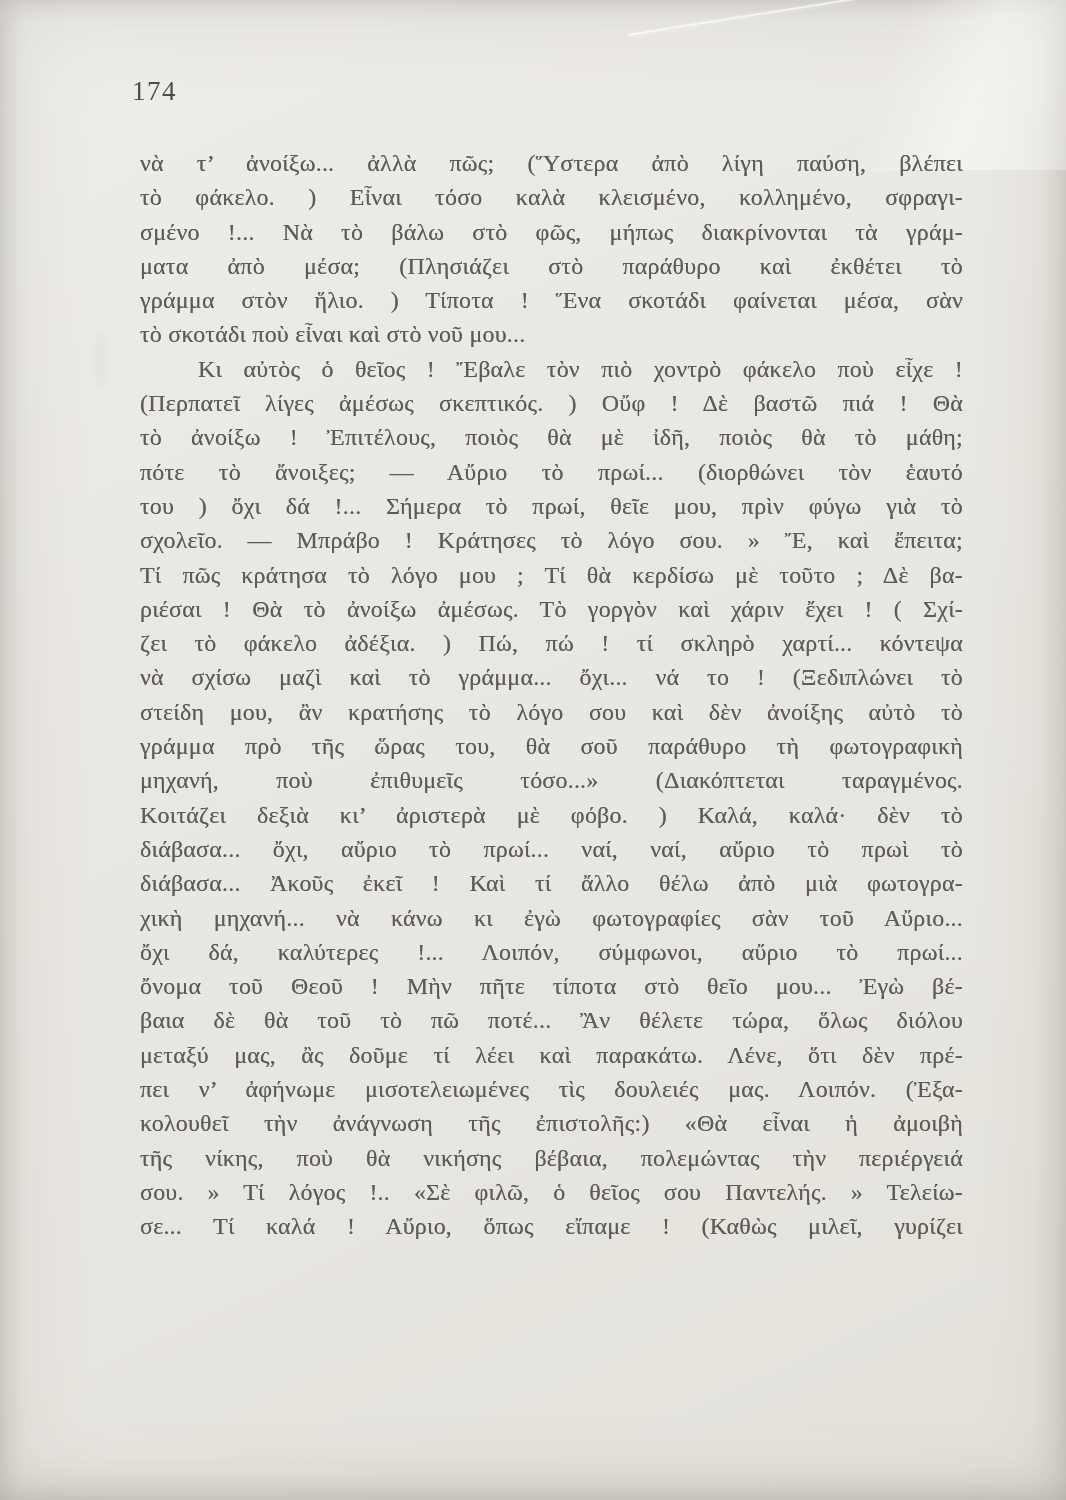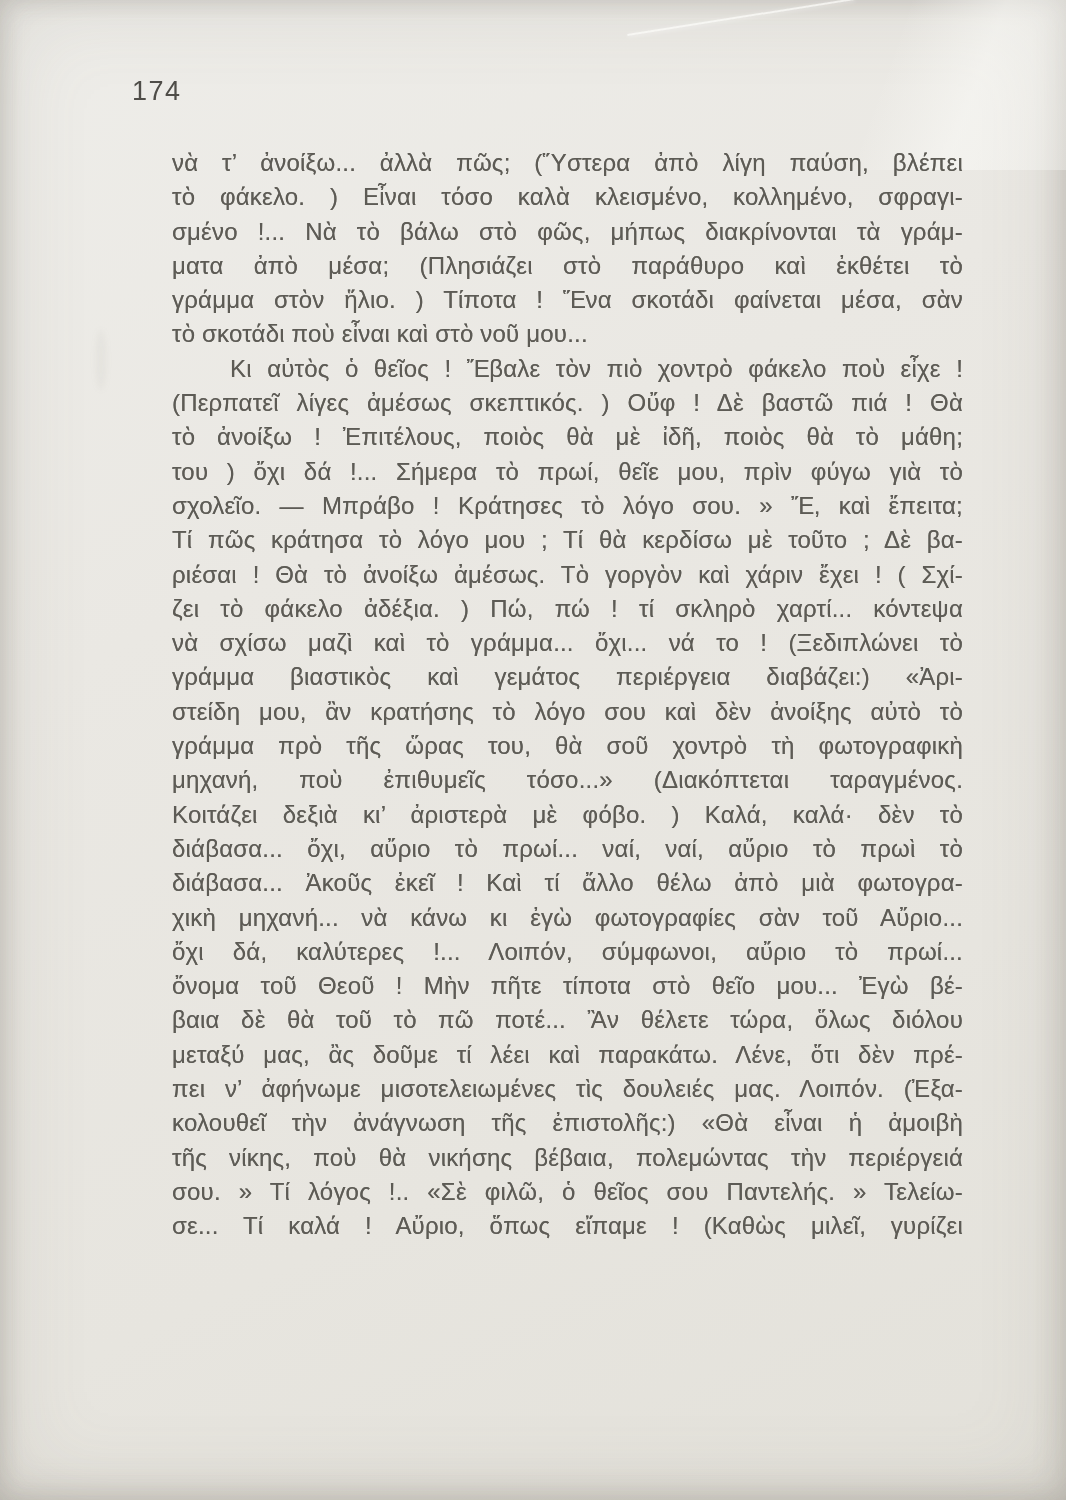--- a/index.html
+++ b/index.html
@@ -12,21 +12,21 @@
     width: 1066px;
     height: 1500px;
     margin: 0 auto;
     overflow: hidden;
     background: linear-gradient(155deg, #eeede9 0%, #eae8e3 35%, #e7e5df 70%, #e3e1da 100%);
     box-shadow:
       inset 0 0 90px rgba(112, 107, 96, 0.16),
       inset -8px 0 28px rgba(112, 107, 96, 0.12),
       inset 0 -12px 34px rgba(112, 107, 96, 0.12),
       inset 6px 0 20px rgba(112, 107, 96, 0.10);
-    font-family: Liberation Sans, sans-serif;
+    font-family: Liberation Serif, serif;
   }
   .crease {
     position: absolute;
     top: 16px;
     right: 210px;
     width: 230px;
     height: 2px;
     background: rgba(252, 252, 250, 0.75);
     transform: rotate(-9deg);
     box-shadow: 0 1px 4px rgba(255,255,255,0.5);
@@ -56,21 +56,20 @@
   }
   .line {
     font-size: 24px;
     line-height: 34.3px;
     color: #5d5b55;
     letter-spacing: 0.2px;
     text-align: justify;
     text-align-last: justify;
     text-shadow: 0 0 0.5px rgba(93, 91, 85, 0.7);
     white-space: normal;
-    margin-left: 32px;
   }
   .line.unjust {
     text-align: center;
     text-align-last: left;
   }
   .line.indent {
     padding-left: 58px;
   }
   .smudge {
     position: absolute;
@@ -96,29 +95,29 @@
   <div class="body-text">
     <div class="line">νὰ τ’ ἀνοίξω... ἀλλὰ πῶς; (Ὕστερα ἀπὸ λίγη παύση, βλέπει</div>
     <div class="line">τὸ φάκελο. ) Εἶναι τόσο καλὰ κλεισμένο, κολλημένο, σφραγι-</div>
     <div class="line">σμένο !... Νὰ τὸ βάλω στὸ φῶς, μήπως διακρίνονται τὰ γράμ-</div>
     <div class="line">ματα ἀπὸ μέσα; (Πλησιάζει στὸ παράθυρο καὶ ἐκθέτει τὸ</div>
     <div class="line">γράμμα στὸν ἥλιο. ) Τίποτα ! Ἕνα σκοτάδι φαίνεται μέσα, σὰν</div>
     <div class="line unjust">τὸ σκοτάδι ποὺ εἶναι καὶ στὸ νοῦ μου...</div>
     <div class="line indent">Κι αὐτὸς ὁ θεῖος ! Ἔβαλε τὸν πιὸ χοντρὸ φάκελο ποὺ εἶχε !</div>
     <div class="line">(Περπατεῖ λίγες ἀμέσως σκεπτικός. ) Οὔφ ! Δὲ βαστῶ πιά ! Θὰ</div>
     <div class="line">τὸ ἀνοίξω ! Ἐπιτέλους, ποιὸς θὰ μὲ ἰδῆ, ποιὸς θὰ τὸ μάθη;</div>
+    <div class="line">πότε τὸ ἄνοιξες; — Αὔριο τὸ πρωί... (διορθώνει τὸν ἑαυτό</div>
     <div class="line">του ) ὄχι δά !... Σήμερα τὸ πρωί, θεῖε μου, πρὶν φύγω γιὰ τὸ</div>
     <div class="line">σχολεῖο. — Μπράβο ! Κράτησες τὸ λόγο σου. » Ἔ, καὶ ἔπειτα;</div>
     <div class="line">Τί πῶς κράτησα τὸ λόγο μου ; Τί θὰ κερδίσω μὲ τοῦτο ; Δὲ βα-</div>
     <div class="line">ριέσαι ! Θὰ τὸ ἀνοίξω ἀμέσως. Τὸ γοργὸν καὶ χάριν ἔχει ! ( Σχί-</div>
     <div class="line">ζει τὸ φάκελο ἀδέξια. ) Πώ, πώ ! τί σκληρὸ χαρτί... κόντεψα</div>
     <div class="line">νὰ σχίσω μαζὶ καὶ τὸ γράμμα... ὄχι... νά το ! (Ξεδιπλώνει τὸ</div>
-    <div class="line">γράμμα βιαστικὸς καὶ γεμάτος περιέργεια διαβάζει:) «Ἀρι-</div>
     <div class="line">στείδη μου, ἂν κρατήσης τὸ λόγο σου καὶ δὲν ἀνοίξης αὐτὸ τὸ</div>
-    <div class="line">γράμμα πρὸ τῆς ὥρας του, θὰ σοῦ χοντρὸ τὴ φωτογραφικὴ</div>
+    <div class="line">γράμμα πρὸ τῆς ὥρας του, θὰ σοῦ παράθυρο τὴ φωτογραφικὴ</div>
     <div class="line">μηχανή, ποὺ ἐπιθυμεῖς τόσο...» (Διακόπτεται ταραγμένος.</div>
     <div class="line">Κοιτάζει δεξιὰ κι’ ἀριστερὰ μὲ φόβο. ) Καλά, καλά· δὲν τὸ</div>
     <div class="line">διάβασα... ὄχι, αὔριο τὸ πρωί... ναί, ναί, αὔριο τὸ πρωὶ τὸ</div>
     <div class="line">διάβασα... Ἀκοῦς ἐκεῖ ! Καὶ τί ἄλλο θέλω ἀπὸ μιὰ φωτογρα-</div>
     <div class="line">χικὴ μηχανή... νὰ κάνω κι ἐγὼ φωτογραφίες σὰν τοῦ Αὔριο...</div>
     <div class="line">ὄχι δά, καλύτερες !... Λοιπόν, σύμφωνοι, αὔριο τὸ πρωί...</div>
     <div class="line">ὄνομα τοῦ Θεοῦ ! Μὴν πῆτε τίποτα στὸ θεῖο μου... Ἐγὼ βέ-</div>
     <div class="line">βαια δὲ θὰ τοῦ τὸ πῶ ποτέ... Ἂν θέλετε τώρα, ὅλως διόλου</div>
     <div class="line">μεταξύ μας, ἂς δοῦμε τί λέει καὶ παρακάτω. Λένε, ὅτι δὲν πρέ-</div>
     <div class="line">πει ν’ ἀφήνωμε μισοτελειωμένες τὶς δουλειές μας. Λοιπόν. (Ἐξα-</div>

